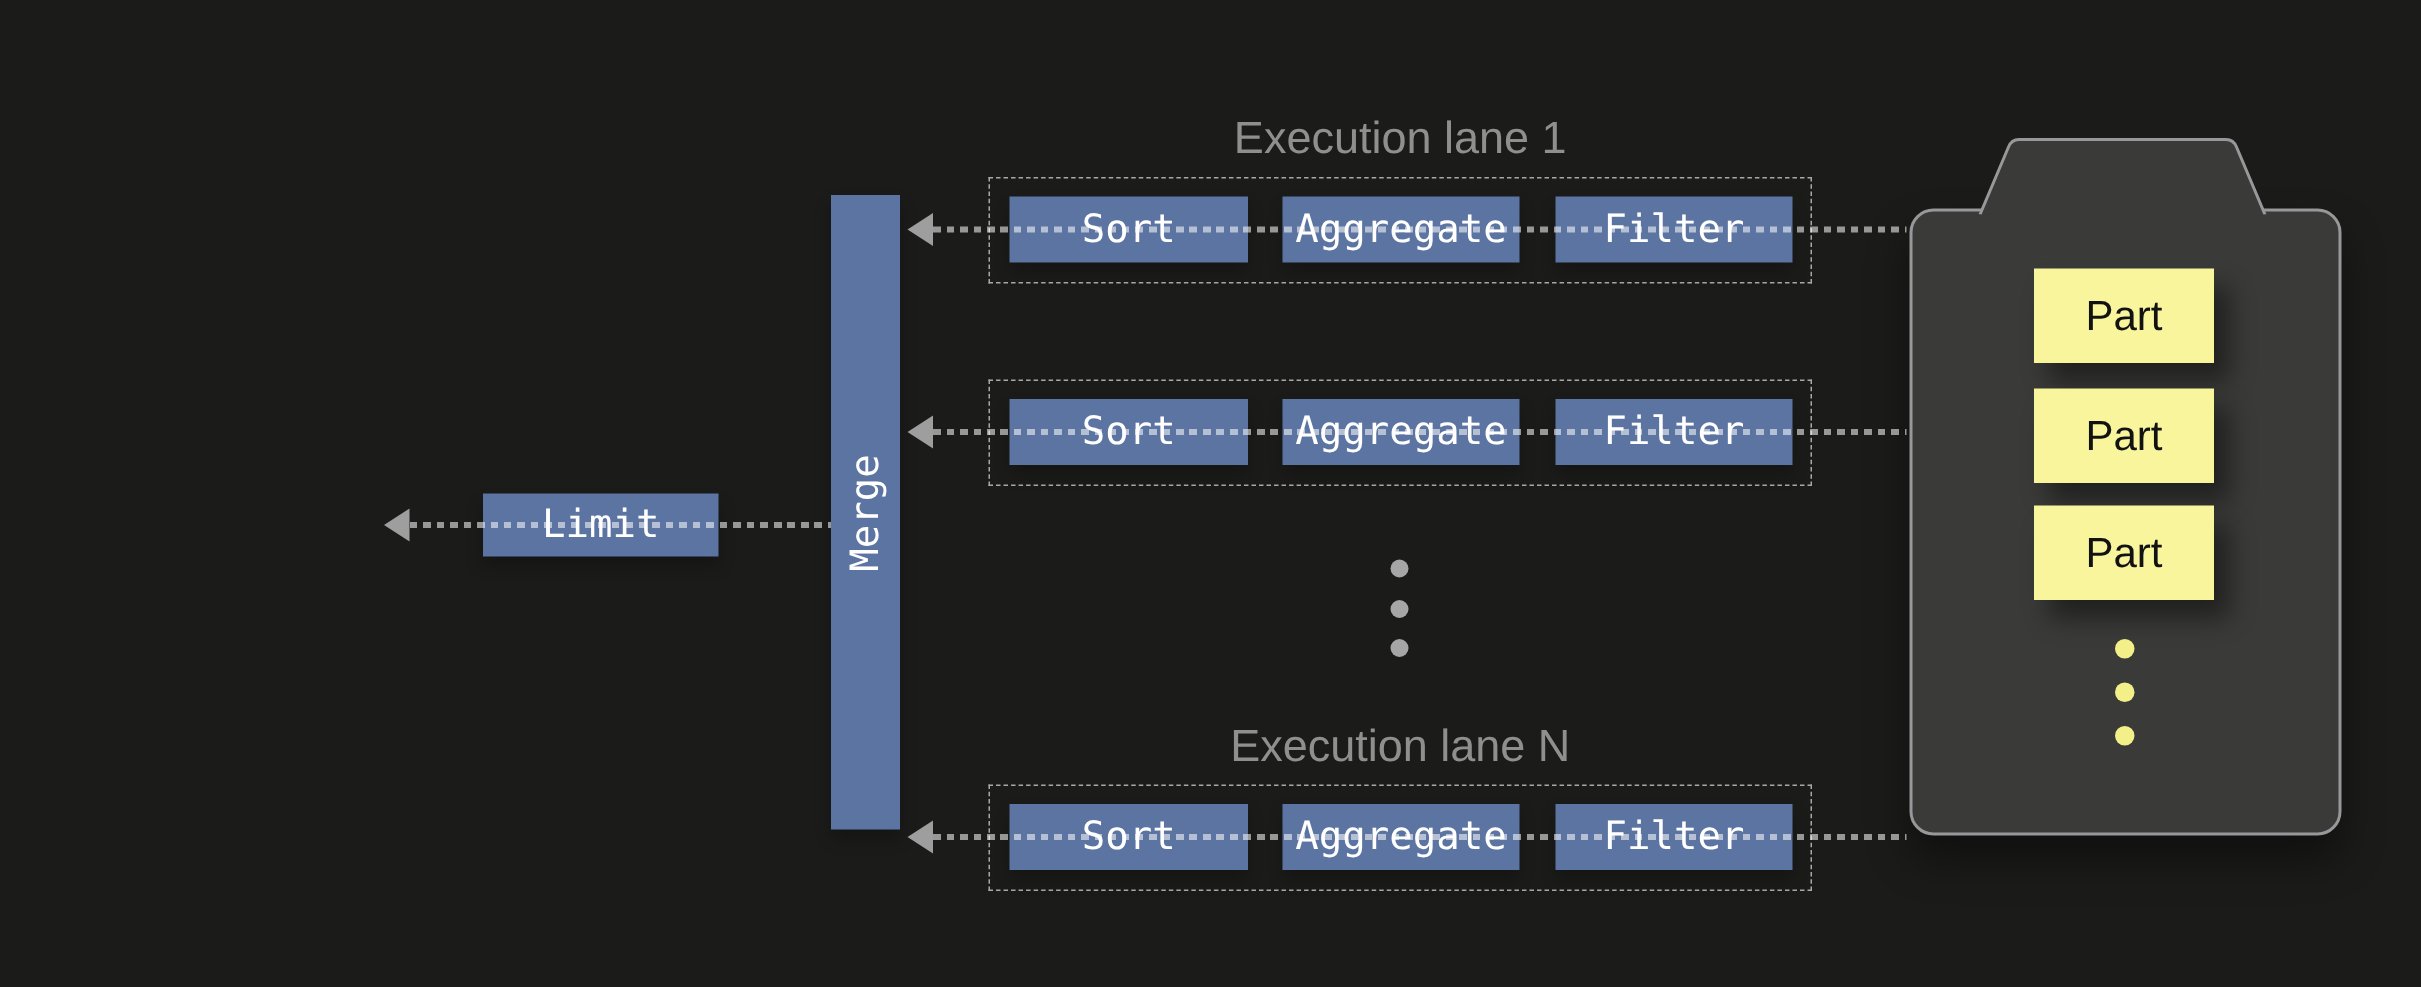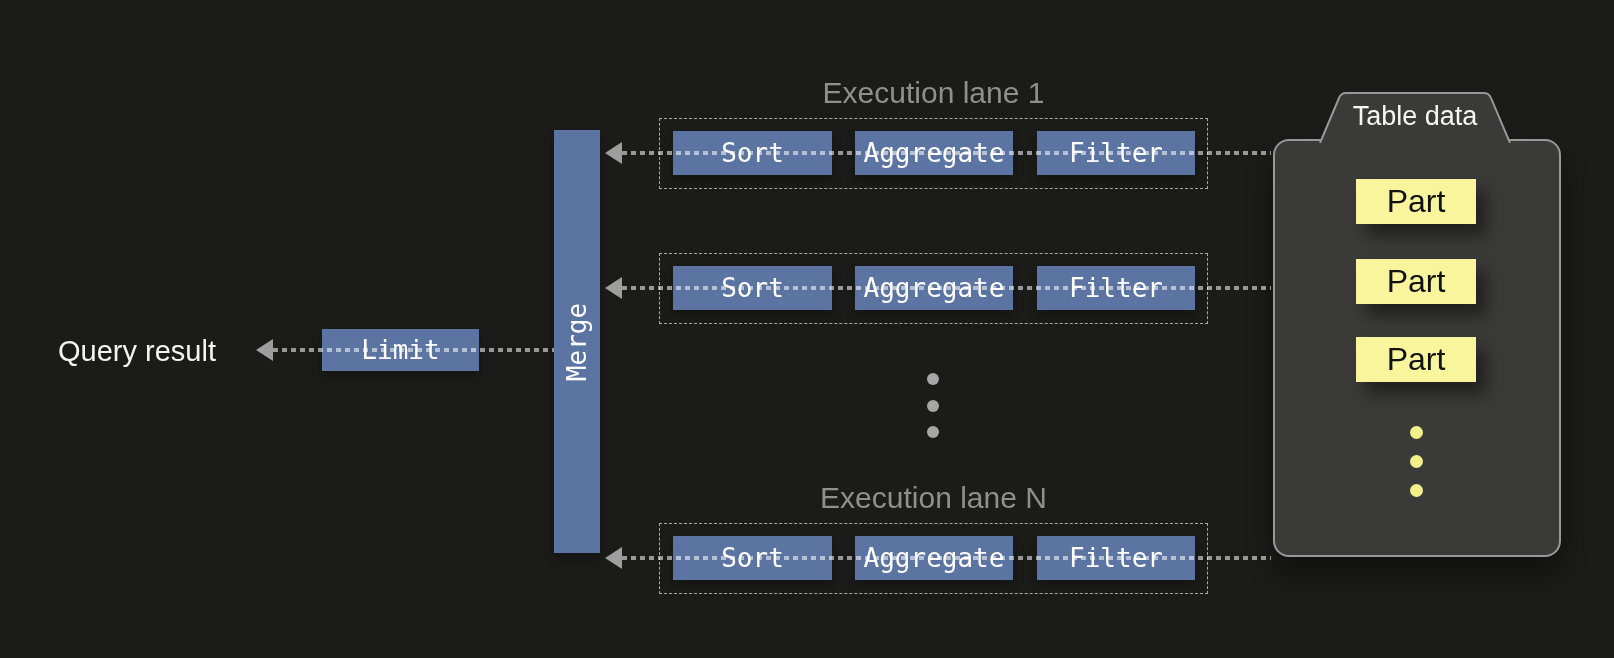--- a/index.html
+++ b/index.html
@@ -79,37 +79,36 @@
     border-radius:16px;box-sizing:border-box;
     box-shadow:0 16px 28px rgba(0,0,0,0.4);
     z-index:1;
   }
   .table-tab{left:1318px;top:91px;width:194px;height:52px;z-index:4;}
   .table-tab-label{
     left:1318px;top:99px;width:194px;height:34px;line-height:34px;
     text-align:center;color:#f6f6f6;font-size:27px;z-index:5;
   }
   .part-box{
-    left:1356px;width:120px;height:45px;
+    left:1356px;width:120px;height:63px;
     background:var(--part-yellow);color:#121212;
-    font-size:32px;display:flex;align-items:center;justify-content:center;
+    font-size:28px;display:flex;align-items:center;justify-content:center;
     box-shadow:10px 12px 16px rgba(0,0,0,0.45);
     z-index:3;
   }
   .part-0{top:179px;}
   .part-1{top:259px;}
   .part-2{top:337px;}
   .yellow-dot{width:13px;height:13px;border-radius:50%;background:var(--dot-yellow);left:1410px;z-index:3;}
 </style>
 </head>
 <body>
 
 <div class="canvas">
 
-  <div class="abs query-result">Query result</div>
   <div class="abs arrow-left" style="left:256px;top:339px;"></div>
   <div class="abs flow-line" style="left:273px;top:348px;width:281px;"></div>
   <div class="abs blue-box limit-box">Limit</div>
 
   <div class="abs blue-box merge-bar">
     <span class="rot">Merge</span>
   </div>
 
   <div class="abs lane" style="top:80px;">
     <div class="lane-label">Execution lane 1</div>
@@ -141,21 +140,20 @@
     <div class="abs blue-box op op-1">Aggregate</div>
     <div class="abs blue-box op op-2">Filter</div>
     <div class="abs arrow-left lane-arrow"></div>
     <div class="abs flow-line lane-line"></div>
   </div>
 
   <div class="abs table-container"></div>
   <svg class="abs table-tab" viewBox="0 0 194 52" xmlns="http://www.w3.org/2000/svg">
     <path d="M2,52 L21,7 Q23,2 28,2 L166,2 Q171,2 173,7 L192,52" fill="#3a3a39" stroke="#98989b" stroke-width="2"></path>
   </svg>
-  <div class="abs table-tab-label">Table data</div>
 
   <div class="abs part-box part-0">Part</div>
   <div class="abs part-box part-1">Part</div>
   <div class="abs part-box part-2">Part</div>
 
   <div class="abs yellow-dot" style="top:426px;"></div>
   <div class="abs yellow-dot" style="top:455px;"></div>
   <div class="abs yellow-dot" style="top:484px;"></div>
 
 </div>

